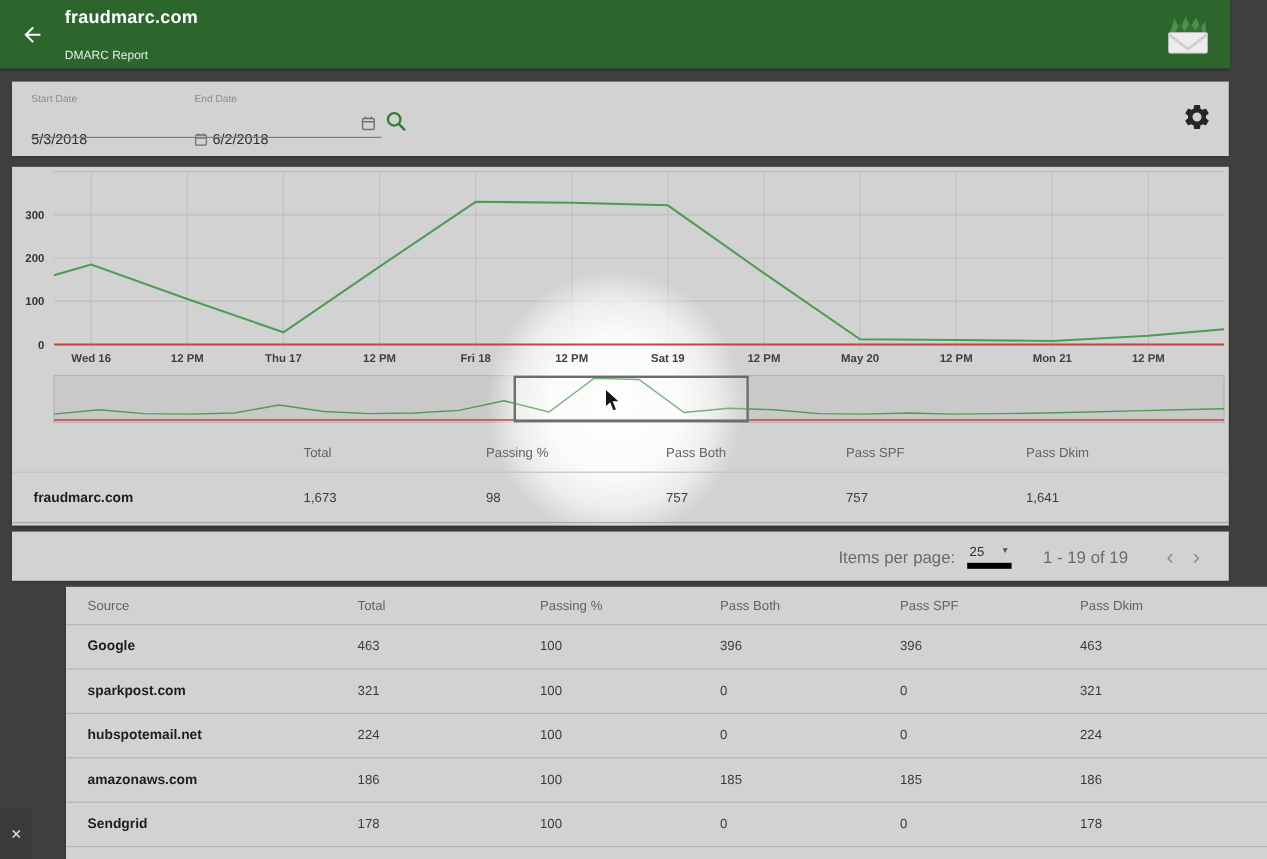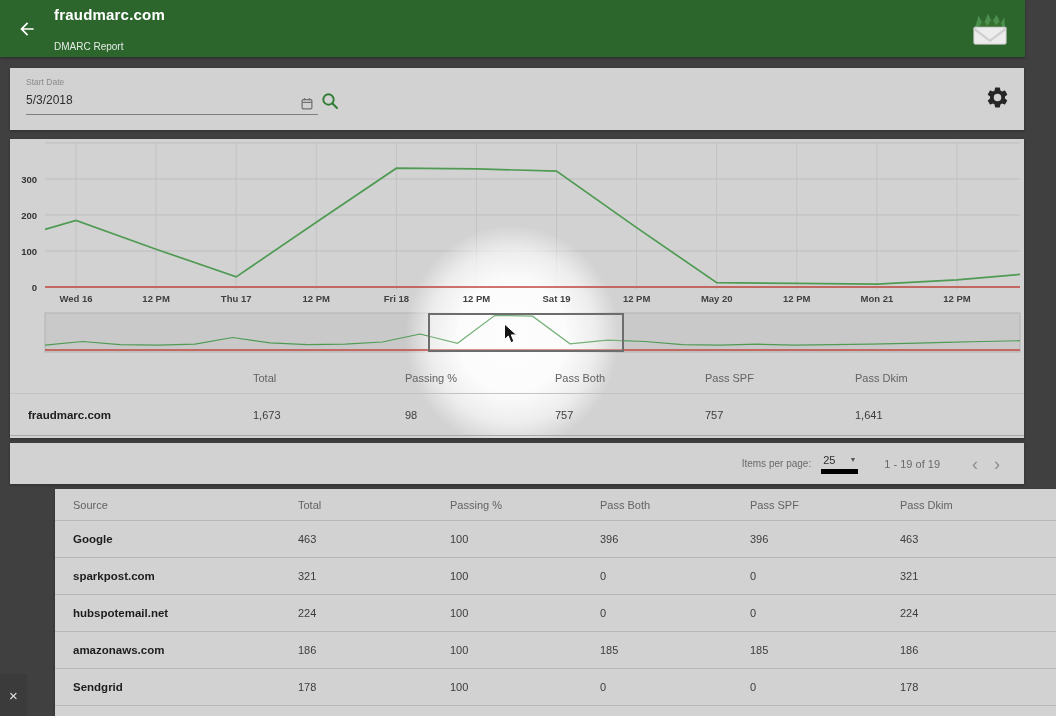--- a/index.html
+++ b/index.html
@@ -15,21 +15,21 @@
   .subtitle{font-size:10px;margin-top:18px;opacity:.88;}
   .logo{position:absolute;right:14px;top:9px;width:42px;height:40px;}
 
   
   .card{position:absolute;left:10px;width:1014px;background:#d2d2d2;box-shadow:0 1px 3px rgba(0,0,0,.28);}
 
   
   .toolbar{top:68px;height:62px;}
   .field{position:absolute;top:9px;}
   .field label{display:block;font-size:8.5px;color:#8a8a8a;}
-  .fval{font-size:12px;color:#2e2e2e;margin-top:6px;display:flex;align-items:center;gap:4px;cursor:text;}
+  .fval{font-size:12px;color:#2e2e2e;margin-top:22px;display:flex;align-items:center;gap:4px;cursor:text;}
   .f-start{left:16px;width:128px;}
   .f-end{left:152px;width:140px;}
   .underline{position:absolute;left:16px;top:46px;width:292px;height:1px;background:#7e7e7e;}
   .cal2{position:absolute;left:291px;top:28px;cursor:pointer;}
   .searchbtn{position:absolute;left:311px;top:24px;cursor:pointer;}
   .gearbtn{position:absolute;right:14px;top:17px;cursor:pointer;}
 
   
   .chartcard{top:139px;height:299px;overflow:hidden;}
   .chartcard svg{position:absolute;left:0;top:0;}
@@ -47,25 +47,25 @@
   .rowname{font-weight:bold;color:#1d1d1d;font-size:11.5px;}
   .headtxt{color:#636363;}
 
   .shead{position:absolute;left:0;right:0;top:224px;height:30px;}
   .sheaddiv{position:absolute;left:0;right:0;top:254px;height:1px;background:#c3c3c3;}
   .sdata{position:absolute;left:0;right:0;top:256px;height:39px;}
   .sdiv{position:absolute;left:0;right:0;top:296px;height:1px;background:#a9a9a9;}
 
   
   .pagcard{top:443px;height:41px;display:flex;align-items:center;justify-content:flex-end;padding-right:16px;box-sizing:border-box;}
-  .plabel{font-size:10px;color:#6a6a6a;margin-right:10px;}
+  .plabel{font-size:14px;color:#6a6a6a;margin-right:10px;}
   .pselect{display:inline-flex;align-items:center;gap:14px;border-bottom:5px solid #000000;padding:0 2px 3px 2px;
            font-size:11px;color:#2f2f2f;cursor:pointer;margin-right:26px;}
   .caret{font-size:7px;color:#555;}
-  .prange{font-size:11px;color:#6a6a6a;margin-right:24px;}
+  .prange{font-size:14px;color:#6a6a6a;margin-right:24px;}
   .pbtn{font-size:18px;color:#8d8d8d;width:22px;text-align:center;cursor:pointer;line-height:18px;}
 
   
   .srccard{top:489px;height:227px;overflow:hidden;margin-left:45px;}
   .thead{height:31px;}
   .hdiv,.rowdiv{height:1px;background:#b6b6b6;}
   .trow{height:36px;cursor:pointer;}
 
   
   .overlayx{position:absolute;left:0;top:674px;width:27px;height:42px;background:#3b3b3b;color:#e3e3e3;
@@ -94,20 +94,32 @@
         <rect x="5" y="18" width="34" height="18" rx="1.5" fill="#ececec" stroke="#b9b9b9" stroke-width="0.8"></rect>
         <polygon points="5,18 22,31 39,18 39,21 22,34 5,21" fill="#cfcfcf"></polygon>
       </svg>
     </div>
   </header>
 
   <section class="card toolbar">
     <div class="field f-start">
       <label>Start Date</label>
       <div class="fval">5/3/2018</div>
+    </div>
+    <div class="field f-end">
+      <label>End Date</label>
+      <div class="fval">
+        <svg width="11" height="12" viewBox="0 0 11 12">
+          <rect x="1" y="2.5" width="9" height="8.5" rx="1" fill="none" stroke="#6f6f6f" stroke-width="1.1"></rect>
+          <line x1="1" y1="5" x2="10" y2="5" stroke="#6f6f6f" stroke-width="1.1"></line>
+          <line x1="3.2" y1="1" x2="3.2" y2="3" stroke="#6f6f6f" stroke-width="1.1"></line>
+          <line x1="7.8" y1="1" x2="7.8" y2="3" stroke="#6f6f6f" stroke-width="1.1"></line>
+        </svg>
+        <span>6/2/2018</span>
+      </div>
     </div>
     <div class="underline"></div>
     <span class="cal2">
       <svg width="12" height="13" viewBox="0 0 11 12">
         <rect x="1" y="2.5" width="9" height="8.5" rx="1" fill="none" stroke="#6f6f6f" stroke-width="1.1"></rect>
         <line x1="1" y1="5" x2="10" y2="5" stroke="#6f6f6f" stroke-width="1.1"></line>
         <line x1="3.2" y1="1" x2="3.2" y2="3" stroke="#6f6f6f" stroke-width="1.1"></line>
         <line x1="7.8" y1="1" x2="7.8" y2="3" stroke="#6f6f6f" stroke-width="1.1"></line>
       </svg>
     </span>

